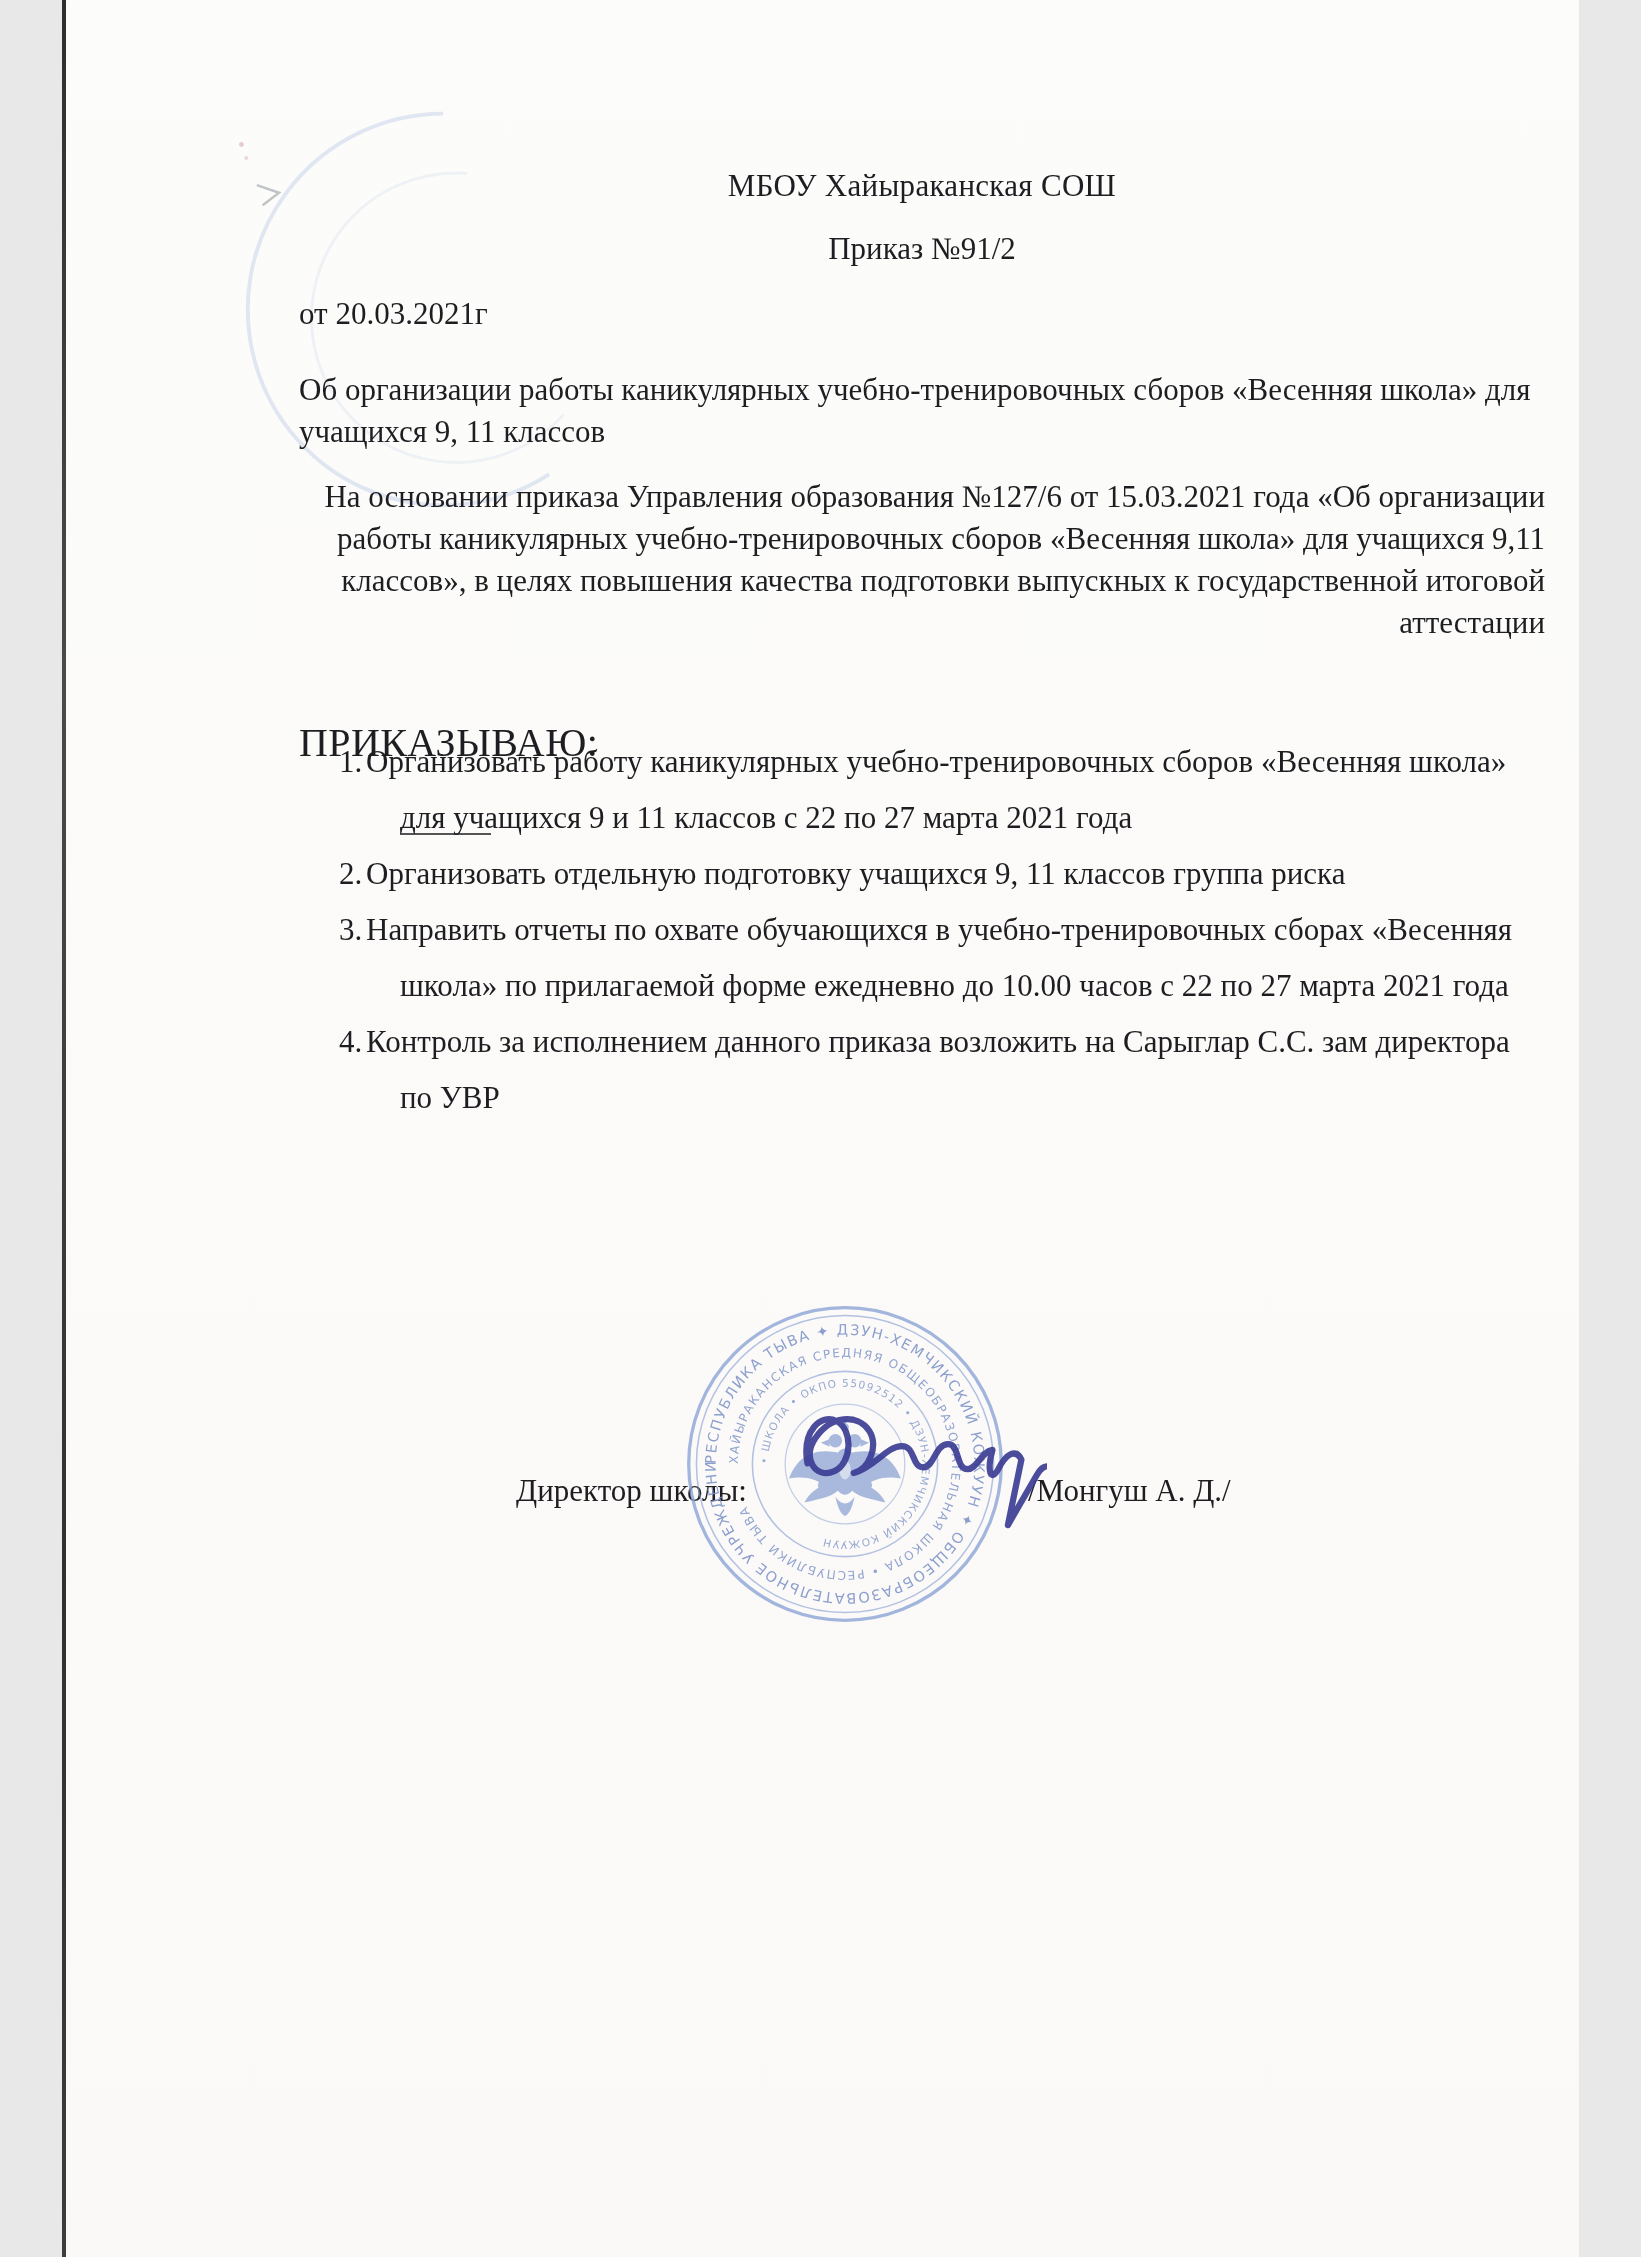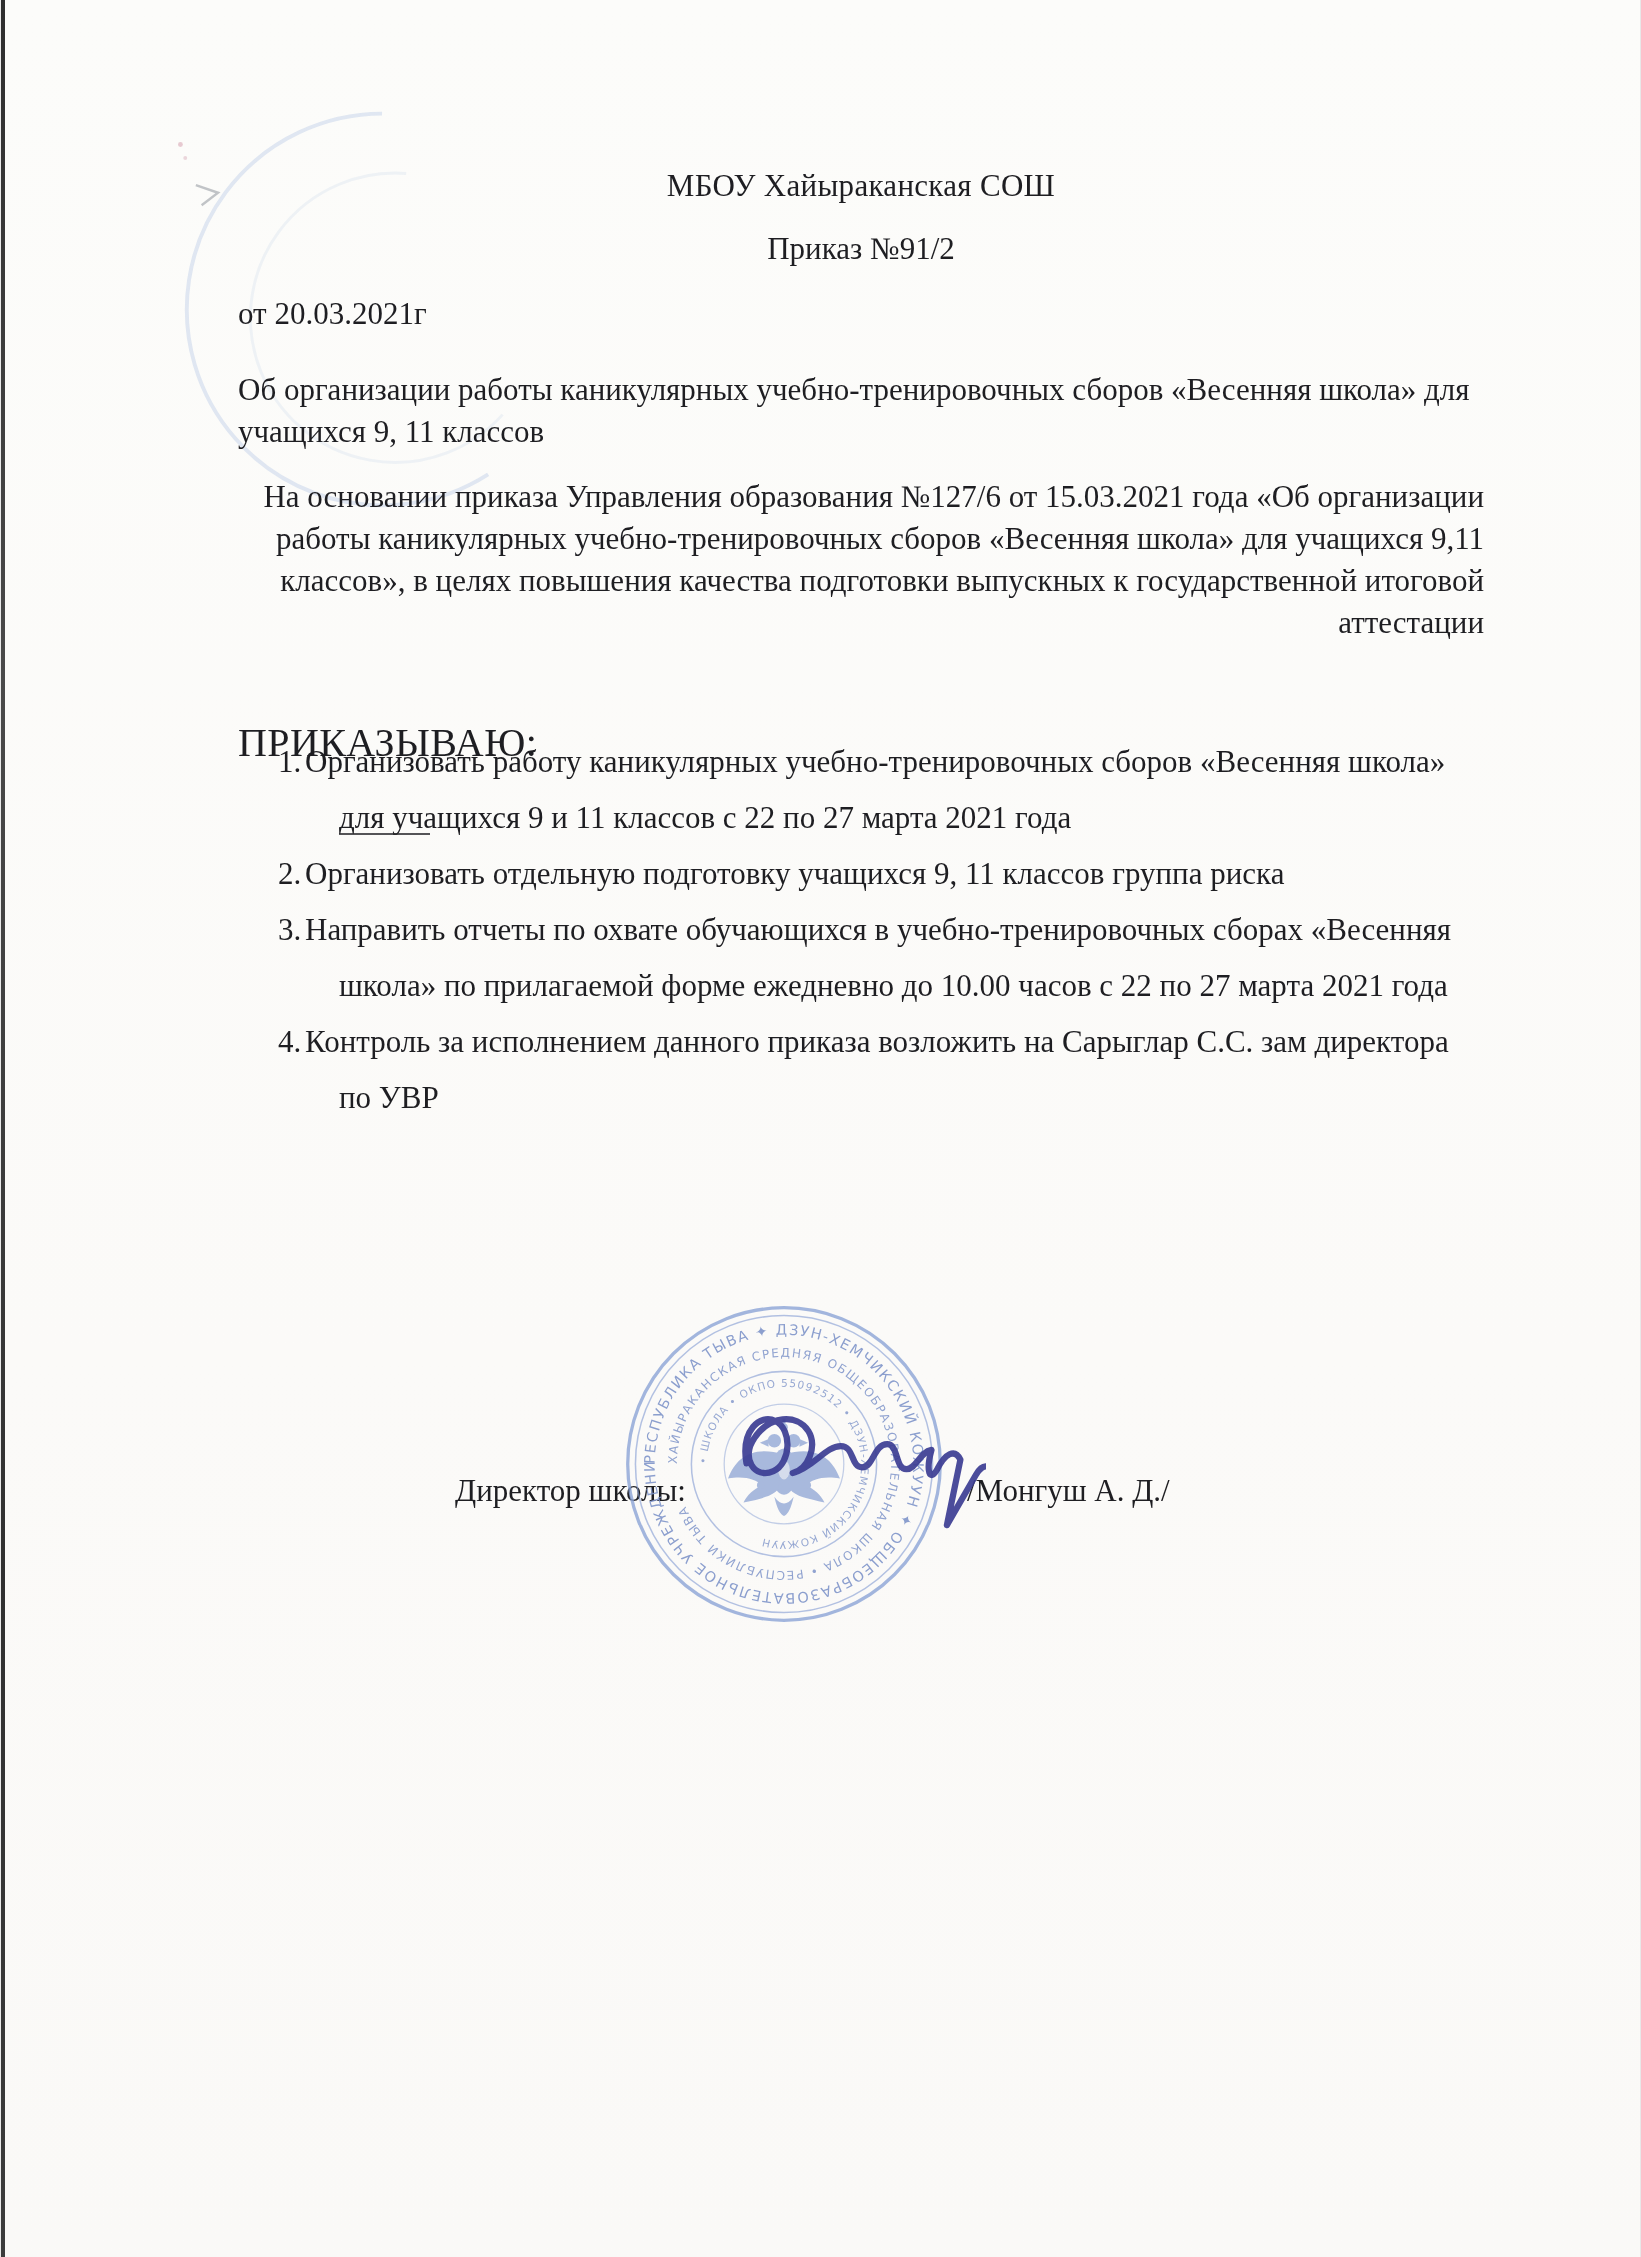--- a/index.html
+++ b/index.html
@@ -1,19 +1,19 @@
 <!DOCTYPE html>
 <html lang="ru"><head>
 <meta charset="utf-8">
 <style>
   html,body{margin:0;padding:0;}
   body{background:#e8e8e8;}
   .page{
     position:relative;
-    width:1639px;height:2257px;
+    width:1517px;height:2257px;
     margin:0 auto;
     background:linear-gradient(180deg,#fcfcfa 0%,#fbfaf8 60%,#faf9f7 100%);
     overflow:hidden;
     font-family:"Liberation Serif","DejaVu Serif",serif;
     color:#1e1e22;
   }
   .scan-edge{
     position:absolute;left:0;top:0;width:3.9px;height:100%;
     background:linear-gradient(180deg,#2e2e2e,#4a4a4a 30%,#303030 70%,#3c3c3c);
   }

